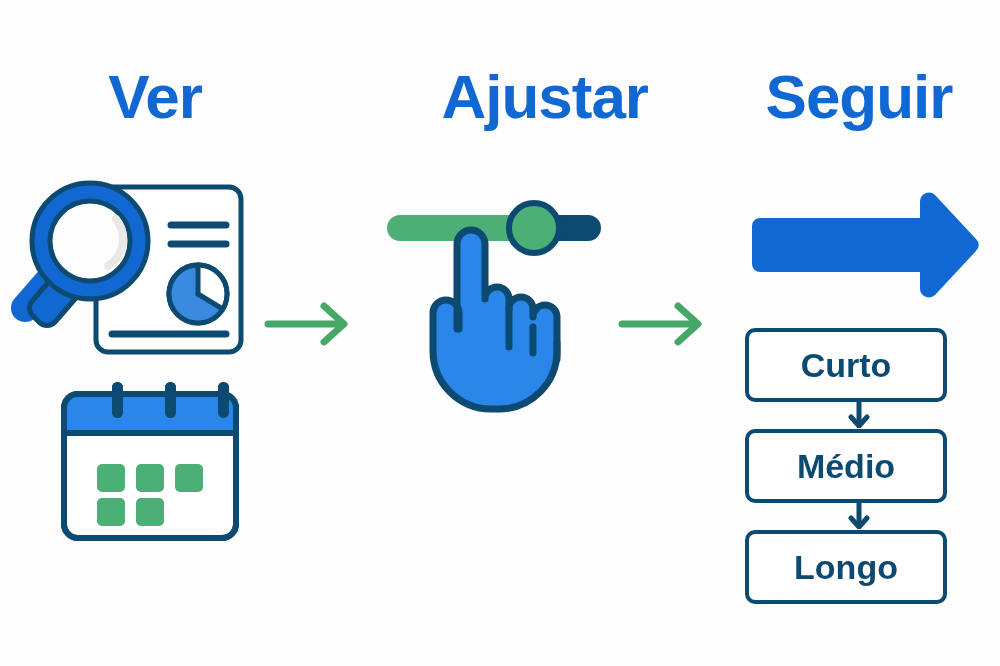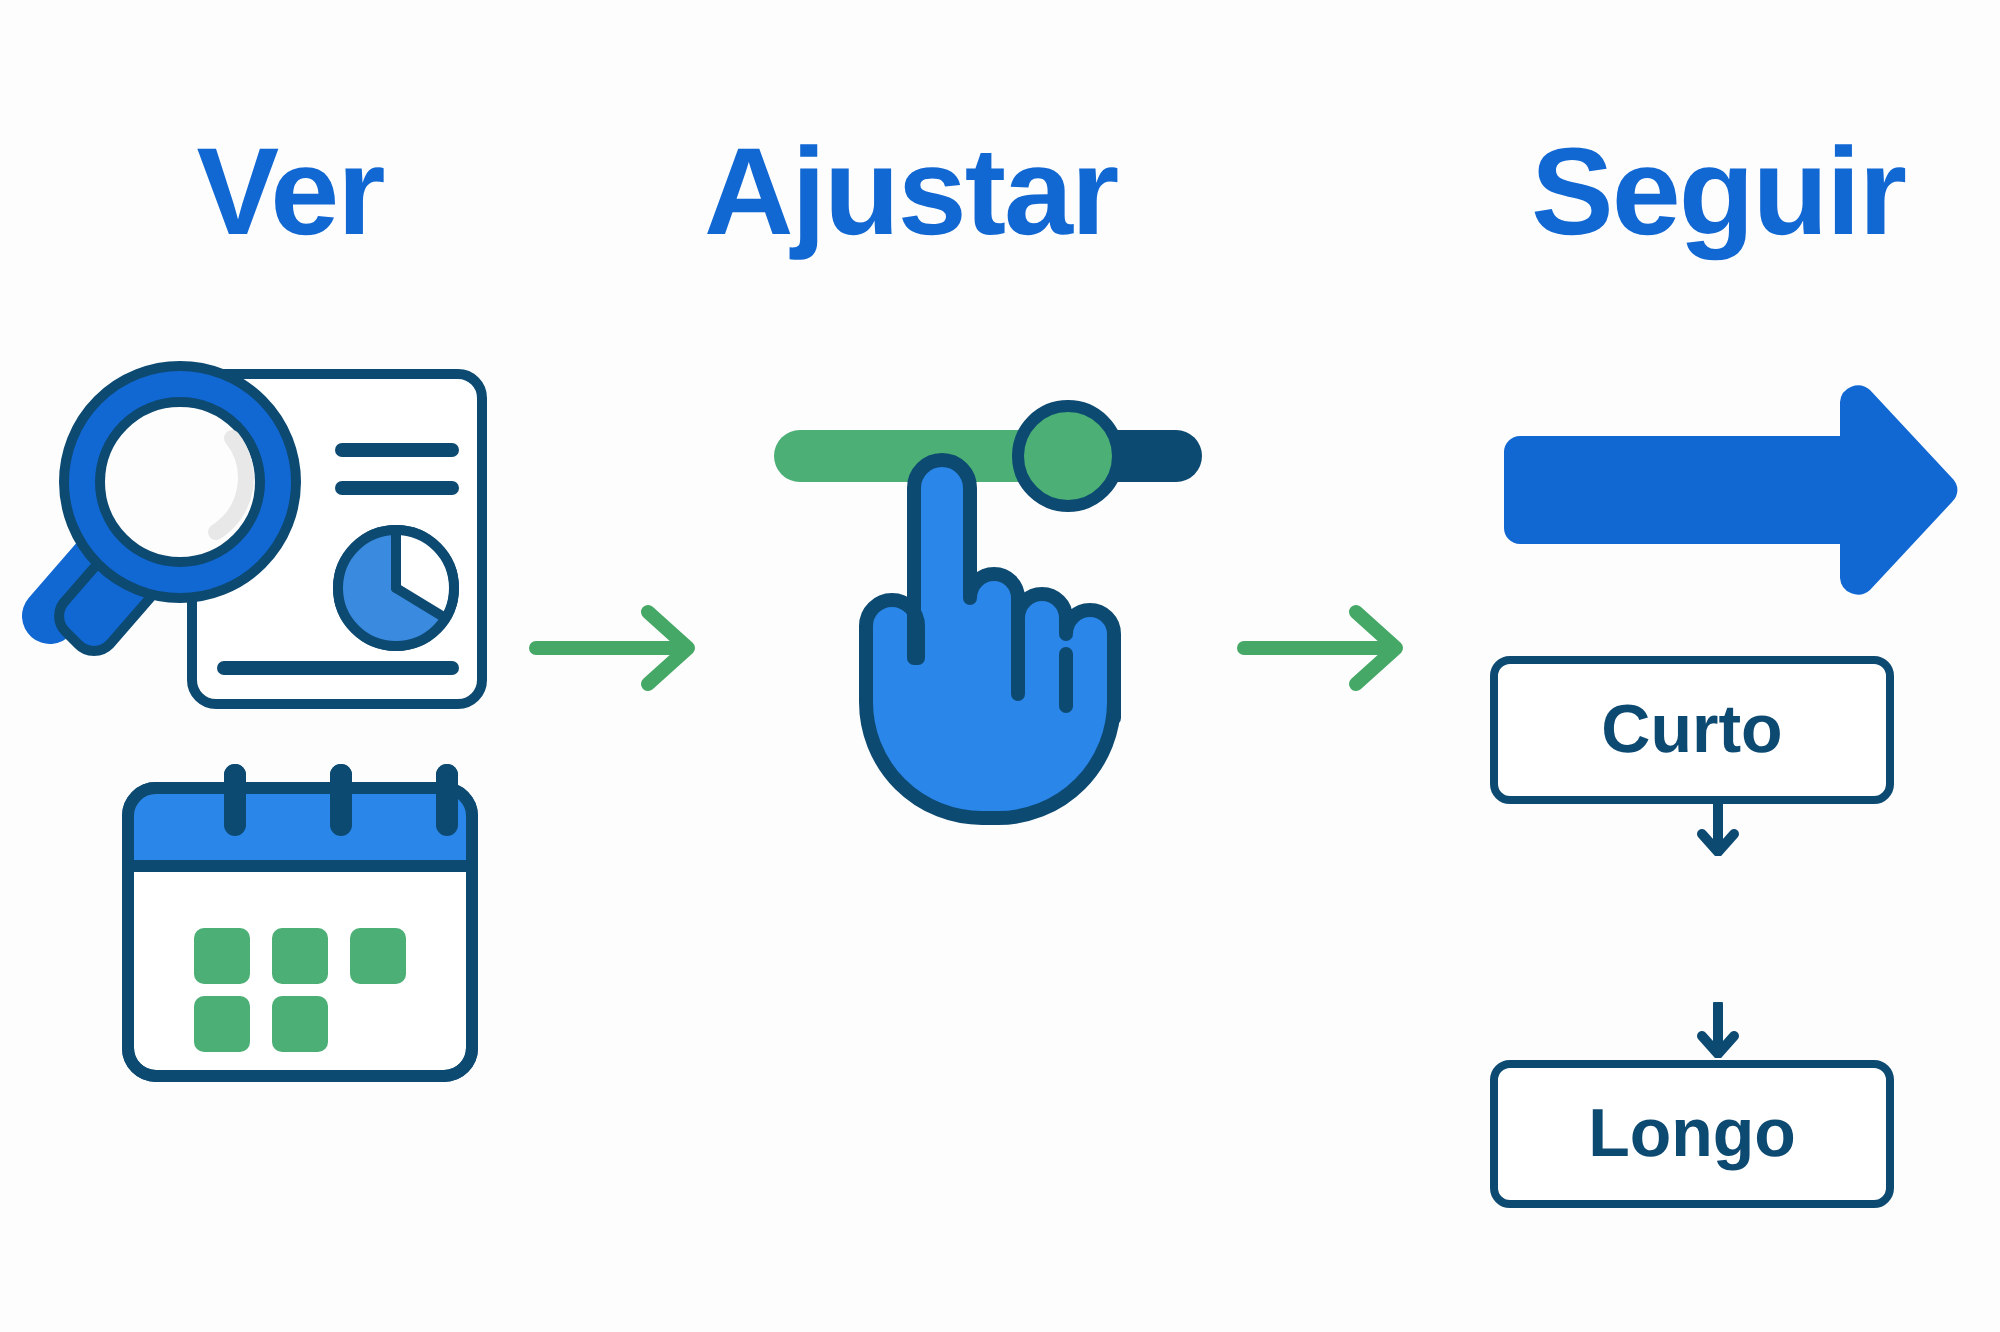--- a/index.html
+++ b/index.html
@@ -22,22 +22,22 @@
   
   .heading {
     position: absolute;
     font-weight: bold;
     font-size: 62px;
     color: #1268d3;
     letter-spacing: -1px;
     white-space: nowrap;
     line-height: 1;
   }
-  #heading-ver     { left: 0;   top: 66px; width: 290px; text-align: center; }
-  #heading-ajustar { left: 352px; top: 66px; width: 296px; text-align: left; }
+  #heading-ver     { left: 0;   top: 66px; width: 290px; text-align: center; padding-left: 10px; }
+  #heading-ajustar { left: 352px; top: 66px; width: 296px; text-align: right; }
   #heading-seguir  { left: 716px; top: 66px; width: 286px; text-align: center; }
 
   
   .art { position: absolute; }
 
   #art-see      { left: 8px;   top: 178px; }
   #art-calendar { left: 52px;  top: 378px; }
   #art-adjust   { left: 382px; top: 196px; }
   #art-bigarrow { left: 738px; top: 192px; }
 
@@ -223,20 +223,23 @@
 
   <div class="step-box" id="step-box-0">
     <span class="step-label">Curto</span>
   </div>
 
   <svg class="step-connector" id="step-connector-0" viewBox="0 0 28 28">
     <line x1="14" y1="1" x2="14" y2="20" stroke="#0d4a72" stroke-width="5" stroke-linecap="round"></line>
     <polyline points="6,17 14,26 22,17" fill="none" stroke="#0d4a72" stroke-width="5" stroke-linecap="round" stroke-linejoin="round"></polyline>
   </svg>
 
+  <div class="step-box" id="step-box-1">
+    <span class="step-label">Médio</span>
+  </div>
 
   <svg class="step-connector" id="step-connector-1" viewBox="0 0 28 28">
     <line x1="14" y1="1" x2="14" y2="20" stroke="#0d4a72" stroke-width="5" stroke-linecap="round"></line>
     <polyline points="6,17 14,26 22,17" fill="none" stroke="#0d4a72" stroke-width="5" stroke-linecap="round" stroke-linejoin="round"></polyline>
   </svg>
 
   <div class="step-box" id="step-box-2">
     <span class="step-label">Longo</span>
   </div>
 

